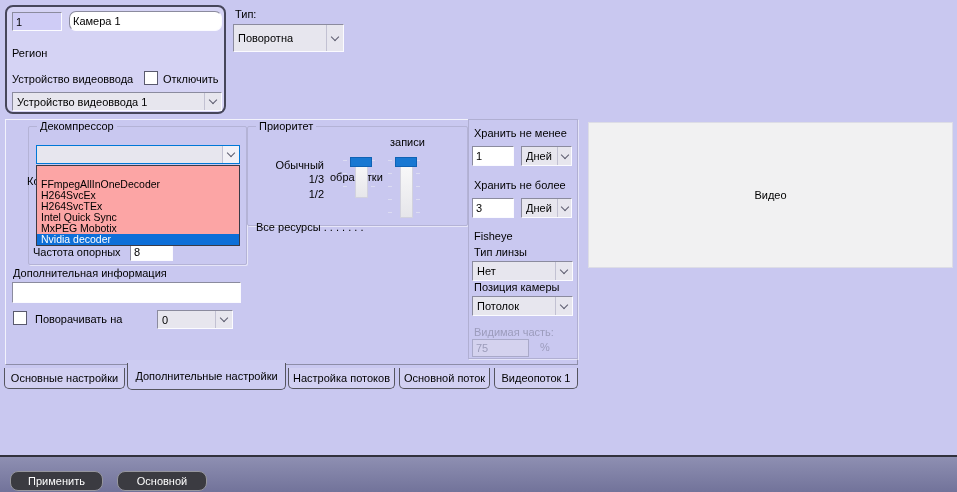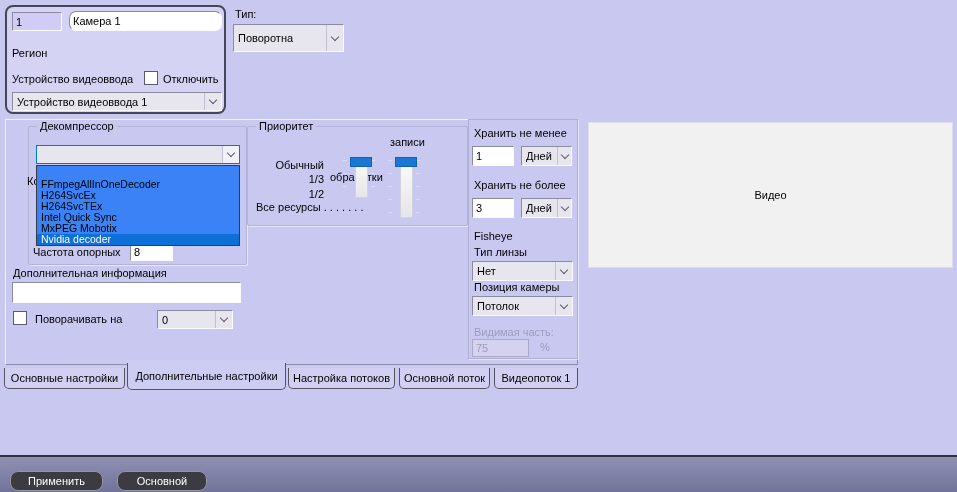--- a/index.html
+++ b/index.html
@@ -46,21 +46,21 @@
   
   #camera-panel { left: 5px; top: 5px; width: 221px; height: 109px;
     background: #d5d3f4; border: 2px solid #46465a; border-radius: 8px; }
 
   
   #main-panel { left: 5px; top: 119px; width: 573px; height: 246px;
     border: 1px solid; border-color: #f2f2fc #8d8da8 #8d8da8 #f2f2fc; }
 
   
   #decomp-list { left: 36px; top: 165px; width: 204px; min-height: 80px;
-    background: #3b82f6; border: 1px solid #3a3a46; z-index: 6; }
+    background: #fca5a5; border: 1px solid #3a3a46; z-index: 6; }
   .list-item { height: 11px; line-height: 11px; font-size: 10.5px; padding-left: 4px; white-space: nowrap; }
   .list-item.empty { height: 13px; }
   .list-item.hl { color: #fff; }
 
   
   .track { position: absolute; width: 13px; background: linear-gradient(180deg,#fbfbfb,#e6e6ea);
     border: 1px solid #d2d2de; }
   .handle { position: absolute; width: 22px; height: 10px; border: 1px solid #0f62b4; }
   .ticks { position: absolute; width: 4px;
     background: repeating-linear-gradient(180deg,#dcdcf2 0 1px, transparent 1px 13px); }
@@ -143,21 +143,21 @@
   <span class="abs lbl" style="left:33px; top:246px; z-index:2;">Частота опорных</span>
   <input class="tin" style="left: 130px; top: 242px; width: 43px; height: 19px; z-index: 2;" value="8">
 
   <div class="gbox" style="left:247px; top:126px; width:221px; height:100px;padding-left:21px;">
     <span class="gtitle lbl">Приоритет</span>
     <span class="abs lbl" style="left:82px; top:9px;margin-top:35px;">обработки</span>
     <span class="abs lbl" style="left:142px; top:9px;">записи</span>
     <span class="abs lbl" style="left:0; top:32px; width:76px; text-align:right;">Обычный</span>
     <span class="abs lbl" style="left:0; top:46px; width:76px; text-align:right;">1/3</span>
     <span class="abs lbl" style="left:0; top:61px; width:76px; text-align:right;">1/2</span>
-    <span class="abs lbl" style="left:8px; top:74px;">Все ресурсы . . . . . . .</span>
+    <span class="abs lbl" style="left:8px; top:94px;">Все ресурсы . . . . . . .</span>
   </div>
 
   <div class="ticks" style="left:343px; top:160px; height:38px;"></div>
   <div class="ticks" style="left:371px; top:160px; height:38px;"></div>
   <div class="track" style="left:355px; top:157px; height:41px;"></div>
   <div class="handle" style="left: 350px; top: 157px; background: rgb(24, 120, 210);"></div>
 
   <div class="ticks" style="left:388px; top:160px; height:58px;"></div>
   <div class="ticks" style="left:416px; top:160px; height:58px;"></div>
   <div class="track" style="left:400px; top:157px; height:61px;"></div>

